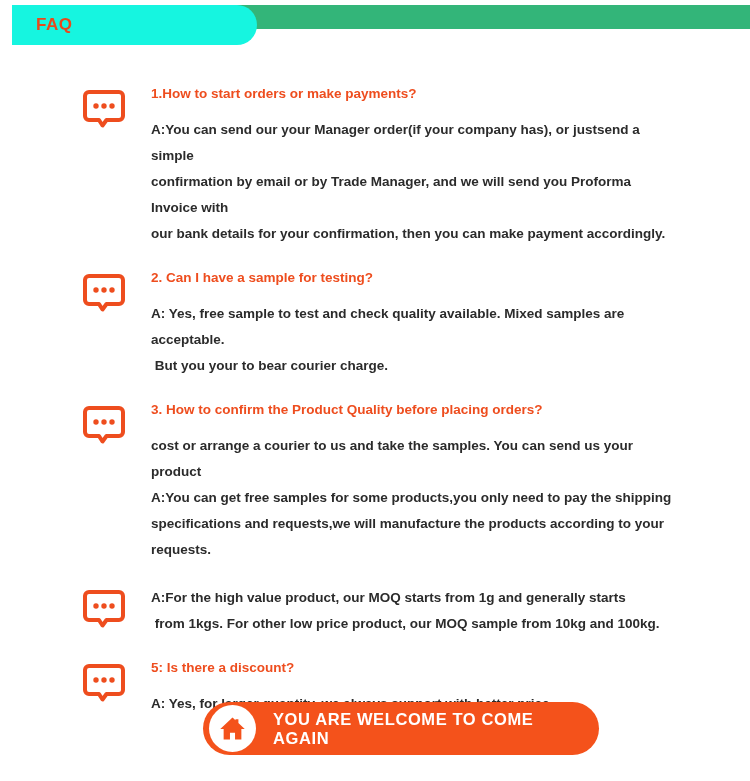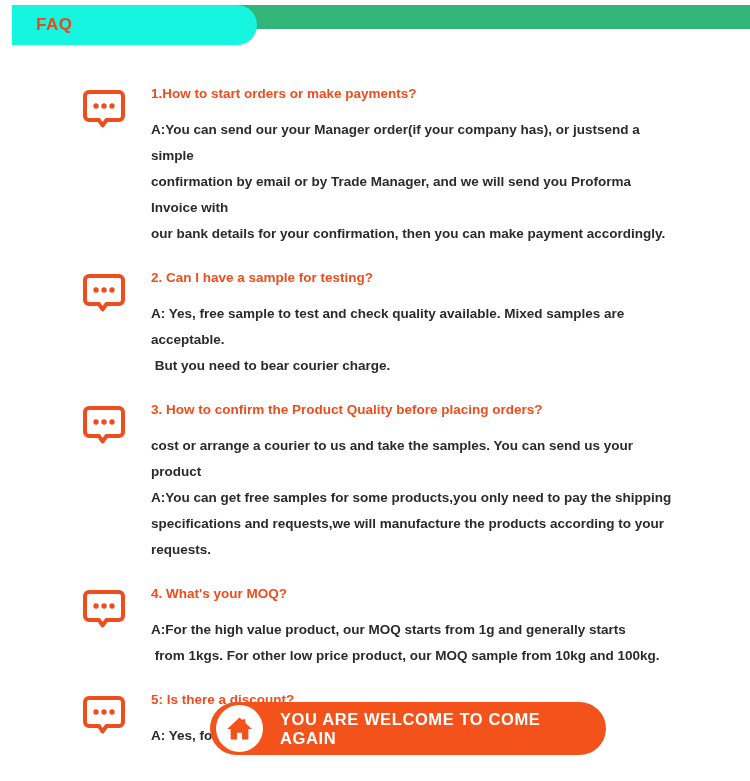--- a/index.html
+++ b/index.html
@@ -89,21 +89,21 @@
     font-size: 13.5px;
     font-weight: bold;
     line-height: 26px;
     margin: 0;
     white-space: pre-wrap;
   }
 
   
   .cta-wrap {
     position: absolute;
-    left: 210px;
+    left: 203px;
     top: 702px;
     width: 396px;
     height: 53px;
   }
   .cta-button {
     position: relative;
     width: 100%;
     height: 100%;
     background: #f4521b;
     border-radius: 27px;
@@ -168,21 +168,21 @@
       <div class="bubble-icon">
 <svg viewBox="0 0 44 44" aria-hidden="true">
   <path d="M7 5 H37 A4 4 0 0 1 41 9 V29 A4 4 0 0 1 37 33 H24.5 L20.5 38.5 L17 33 H7 A4 4 0 0 1 3 29 V9 A4 4 0 0 1 7 5 Z" fill="none" stroke="#ee4d1e" stroke-width="4" stroke-linejoin="round"></path>
   <circle cx="14" cy="19" r="2.7" fill="#ee4d1e"></circle>
   <circle cx="22" cy="19" r="2.7" fill="#ee4d1e"></circle>
   <circle cx="30" cy="19" r="2.7" fill="#ee4d1e"></circle>
 </svg>
       </div>
       <p class="faq-question">2. Can I have a sample for testing?</p>
       <p class="faq-answer-line">A: Yes, free sample to test and check quality available. Mixed samples are acceptable.</p>
-      <p class="faq-answer-line"> But you need to bear courier charge.</p>
+      <p class="faq-answer-line"> But you your to bear courier charge.</p>
     </div>
     <div class="faq-item">
       <div class="bubble-icon">
 <svg viewBox="0 0 44 44" aria-hidden="true">
   <path d="M7 5 H37 A4 4 0 0 1 41 9 V29 A4 4 0 0 1 37 33 H24.5 L20.5 38.5 L17 33 H7 A4 4 0 0 1 3 29 V9 A4 4 0 0 1 7 5 Z" fill="none" stroke="#ee4d1e" stroke-width="4" stroke-linejoin="round"></path>
   <circle cx="14" cy="19" r="2.7" fill="#ee4d1e"></circle>
   <circle cx="22" cy="19" r="2.7" fill="#ee4d1e"></circle>
   <circle cx="30" cy="19" r="2.7" fill="#ee4d1e"></circle>
 </svg>
       </div>
@@ -193,21 +193,20 @@
     </div>
     <div class="faq-item">
       <div class="bubble-icon">
 <svg viewBox="0 0 44 44" aria-hidden="true">
   <path d="M7 5 H37 A4 4 0 0 1 41 9 V29 A4 4 0 0 1 37 33 H24.5 L20.5 38.5 L17 33 H7 A4 4 0 0 1 3 29 V9 A4 4 0 0 1 7 5 Z" fill="none" stroke="#ee4d1e" stroke-width="4" stroke-linejoin="round"></path>
   <circle cx="14" cy="19" r="2.7" fill="#ee4d1e"></circle>
   <circle cx="22" cy="19" r="2.7" fill="#ee4d1e"></circle>
   <circle cx="30" cy="19" r="2.7" fill="#ee4d1e"></circle>
 </svg>
       </div>
-      <p class="faq-question">4. What's your MOQ?</p>
       <p class="faq-answer-line">A:For the high value product, our MOQ starts from 1g and generally starts</p>
       <p class="faq-answer-line"> from 1kgs. For other low price product, our MOQ sample from 10kg and 100kg.</p>
     </div>
     <div class="faq-item">
       <div class="bubble-icon">
 <svg viewBox="0 0 44 44" aria-hidden="true">
   <path d="M7 5 H37 A4 4 0 0 1 41 9 V29 A4 4 0 0 1 37 33 H24.5 L20.5 38.5 L17 33 H7 A4 4 0 0 1 3 29 V9 A4 4 0 0 1 7 5 Z" fill="none" stroke="#ee4d1e" stroke-width="4" stroke-linejoin="round"></path>
   <circle cx="14" cy="19" r="2.7" fill="#ee4d1e"></circle>
   <circle cx="22" cy="19" r="2.7" fill="#ee4d1e"></circle>
   <circle cx="30" cy="19" r="2.7" fill="#ee4d1e"></circle>

